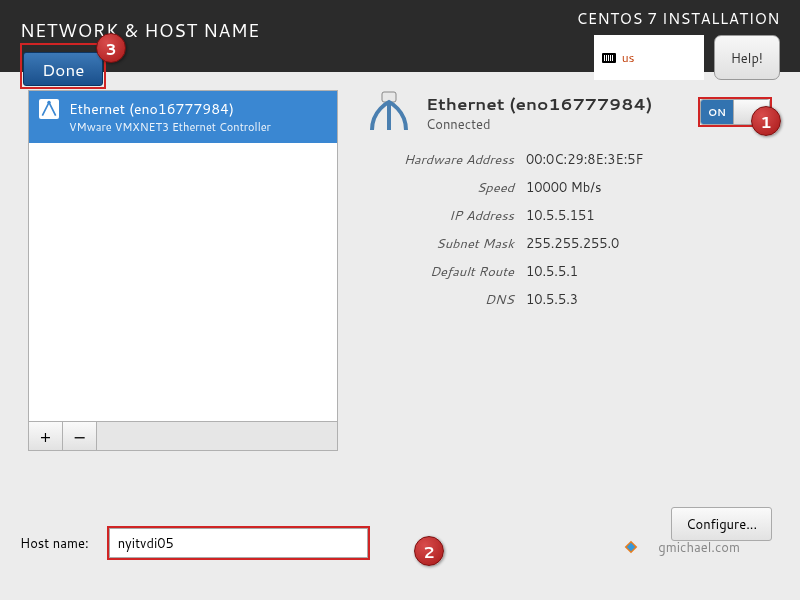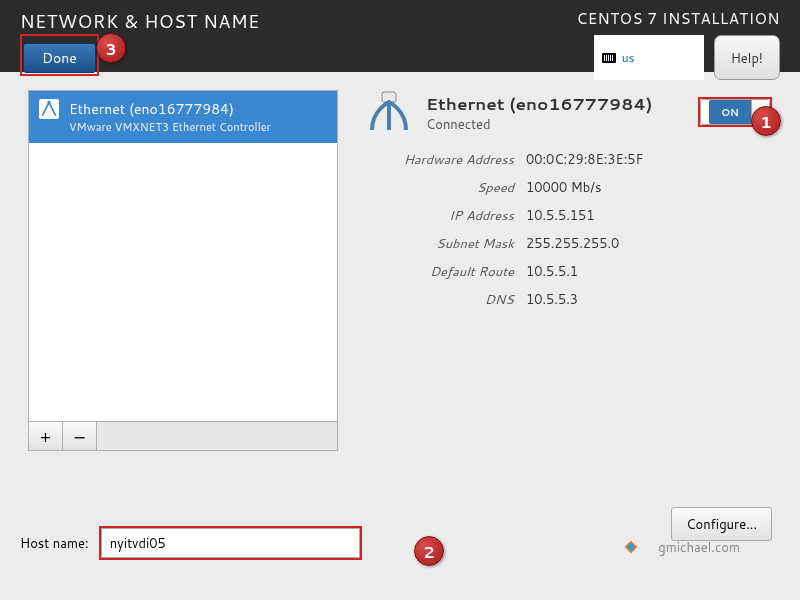--- a/index.html
+++ b/index.html
@@ -1,27 +1,27 @@
 <!DOCTYPE html>
 <html><head>
 <meta charset="utf-8">
 <style>
 * { box-sizing: border-box; margin: 0; padding: 0; font-family: "Cantarell", "DejaVu Sans", sans-serif; }
 body { width: 800px; height: 600px; background: #ececec; position: relative; overflow: hidden; }
 
 .header { background: #2b2b2b; color: #fff; height: 72px; padding: 8px 20px 4px 20px; display: flex; justify-content: space-between; }
-.header-left .title { font-size: 18px; font-weight: 400; letter-spacing: 0.5px; }
+.header-left .title { font-size: 18px; font-weight: 400; letter-spacing: 0.5px; margin-top: 9px; }
 .header-right { text-align: right; }
 .header-right .install-title { font-size: 15px; letter-spacing: 0.5px; }
 .header-controls { margin-top: 6px; display: flex; gap: 10px; justify-content: flex-end; }
-.kbd-layout { background: #fff; color: #0369a1; padding: 14px 8px; width: 110px; font-size: 12px; display: flex; align-items: center; gap: 6px; }
+.kbd-layout { background: #fff; color: #c2410c; padding: 14px 8px; width: 110px; font-size: 12px; display: flex; align-items: center; gap: 6px; }
 .kbd-icon { display:inline-block; width:14px; height:10px; background:#000; border-radius:1px; position:relative; }
 .kbd-icon::after { content:""; position:absolute; inset:2px; background: repeating-linear-gradient(90deg,#fff 0 1px,#000 1px 2px); }
 .help-btn { background: linear-gradient(#f7f7f7,#e0e0e0); border:1px solid #999; color:#333; padding: 3px 16px; border-radius: 7px; font-size: 13px; cursor:pointer; }
-.done-btn { background:#1a4f8b; background: linear-gradient(#3c79b7,#1a4f8b); border:1px solid #0d3561; color:#fff; padding:4px 18px; border-radius:3px; font-size:14px; cursor:pointer; margin-top:6px; }
+.done-btn { background:#1a4f8b; background: linear-gradient(#3c79b7,#1a4f8b); border:1px solid #0d3561; color:#fff; padding:4px 18px; border-radius:3px; font-size:17px; cursor:pointer; margin-top:6px; }
 .done-wrap { display:inline-block; border:2px solid #d02424; padding:1px; }
 
 .main { padding: 18px 28px 10px 28px; display:flex; gap: 26px; }
 .iface-list-col { width: 310px; }
 .iface-list { border:1px solid #b0b0b0; height: 332px; background:#fff; font-size:13px; }
 .iface-item { padding: 8px 10px; display:flex; gap:10px; align-items:flex-start; }
 .iface-item.selected { background:#3a87d2; color:#fff; }
 .iface-icon-box { background:#fff; color:#3a87d2; width:20px; height:20px; border-radius:2px; display:flex; align-items:center; justify-content:center; font-size:14px; }
 .iface-name { font-size:14px; }
 .iface-sub { font-size:11px; opacity:0.9; }
@@ -29,32 +29,32 @@
 .list-btns button { width:34px; height:28px; background:linear-gradient(#fafafa,#e2e2e2); border:none; border-right:1px solid #b0b0b0; font-size:16px; cursor:pointer; }
 
 .detail-col { flex:1; }
 .detail-header { display:flex; align-items:center; gap:12px; margin-bottom:16px; }
 .net-icon { width:50px; height:44px; position:relative; flex-shrink:0; }
 .net-icon svg { width:100%; height:100%; }
 .detail-title { font-size:17px; font-weight:bold; color:#333; }
 .detail-status { font-size:13px; color:#555; }
 .toggle-wrap { margin-left:auto; display:flex; align-items:center; border:2px solid #d02424; }
 .toggle { width:70px; height:26px; background:#fff; border:1px solid #aaa; border-radius:3px; display:flex; position:relative; cursor:pointer; }
-.toggle-on { background:#3273b0; color:#fff; width:42px; display:flex; align-items:center; justify-content:center; font-size:10px; font-weight:bold; border-radius:2px 0 0 2px;margin-left:8px; }
+.toggle-on { background:#3273b0; color:#fff; width:32px; display:flex; align-items:center; justify-content:center; font-size:10px; font-weight:bold; border-radius:2px 0 0 2px; }
 .toggle-knob { flex:1; background:linear-gradient(#fafafa,#ddd); border-left:1px solid #aaa; }
 
 .props { font-size:13px; color:#444; }
 .props-row { display:flex; margin-bottom:10px; }
 .props-label { width:150px; text-align:right; margin-right:12px; color:#555;font-style:italic; }
 .props-val { color:#333; }
 
 .configure-row { text-align:right; margin-top:46px; padding-right:28px; }
 .configure-btn { background:linear-gradient(#fafafa,#e2e2e2); border:1px solid #aaa; padding:7px 14px; border-radius:3px; font-size:13px; cursor:pointer; }
 
-.hostname-row { position:absolute; bottom:40px; left:20px; right:20px; display:flex; align-items:center; gap:10px; font-size:13px; }
+.hostname-row { position:absolute; bottom:40px; left:20px; right:20px; display:flex; align-items:center; gap:18px; font-size:13px; }
 .hostname-input-wrap { border:2px solid #d02424; }
 .hostname-input { width:259px; padding:5px 8px; border:1px solid #aaa; font-size:13px; background:#fff; }
 .watermark { position:absolute; right:60px; bottom:44px; font-size:13px; color:#888; display:flex; align-items:center; gap:20px; }
 .watermark-icon { width:14px; height:14px; }
 
 .callout { position:absolute; width:30px; height:30px; border-radius:50%; background: radial-gradient(circle at 35% 30%, #d84c4c, #a81818); color:#fff; display:flex; align-items:center; justify-content:center; font-size:16px; font-weight:bold; box-shadow:1px 1px 3px rgba(0,0,0,0.4); border:1px solid #7a0f0f; }
 .callout-1 { top:106px; right:19px; }
 .callout-2 { bottom:34px; left:414px; }
 .callout-3 { top:33px; left:96px; }
 </style>

